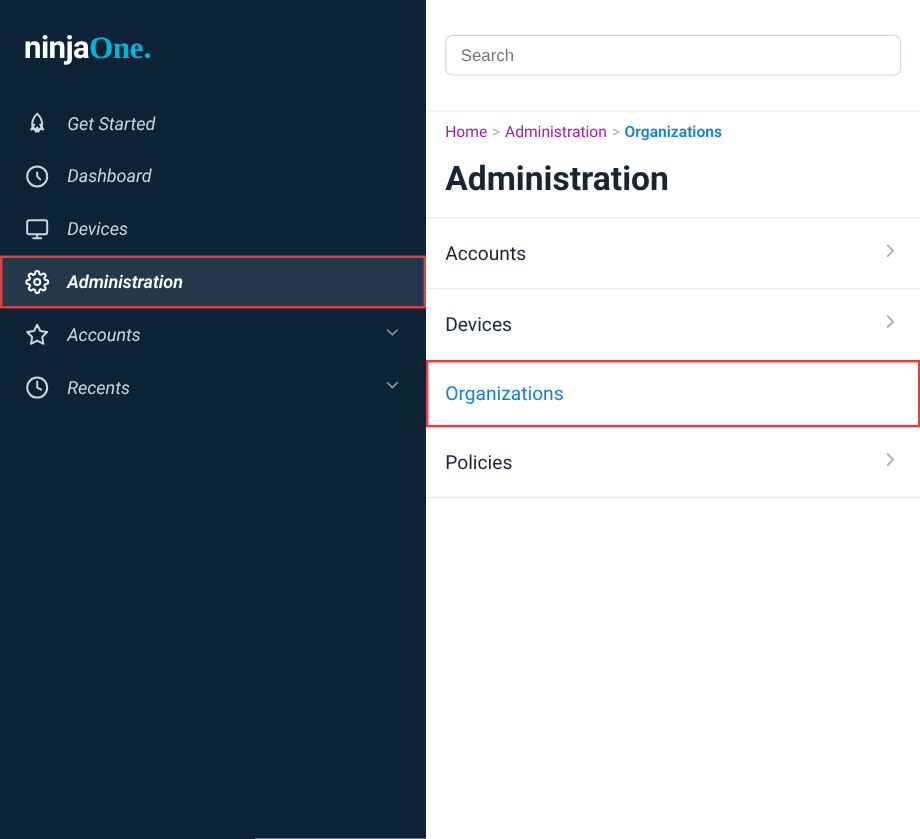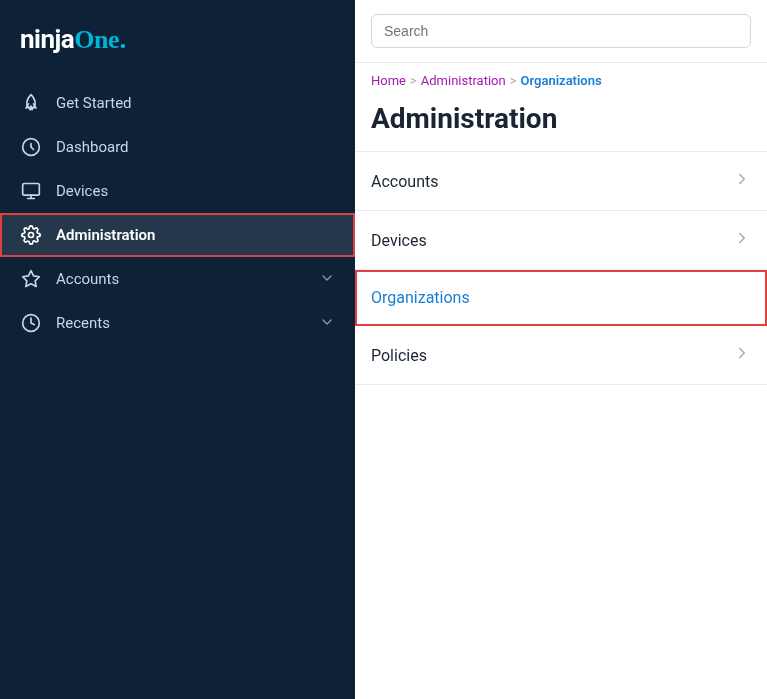--- a/index.html
+++ b/index.html
@@ -76,38 +76,39 @@
       width: 22px;
       height: 22px;
       display: flex;
       align-items: center;
       justify-content: center;
       flex-shrink: 0;
     }
 
     .nav-item .nav-label {
       flex: 1;
+      font-style: italic;
     }
 
     .nav-item .nav-chevron {
       color: #8a9bb0;
       font-size: 14px;
     }
 
     
     .main-content {
       flex: 1;
       background: #ffffff;
       display: flex;
       flex-direction: column;
       overflow-y: auto;
     }
 
     .search-bar {
-      padding: 14px 16px;
+      padding: 29px 16px;
       border-bottom: 1px solid #e8ecf0;
     }
 
     .search-input {
       width: 100%;
       padding: 8px 12px;
       border: 1px solid #d0d7de;
       border-radius: 6px;
       font-size: 14px;
       color: #666;

